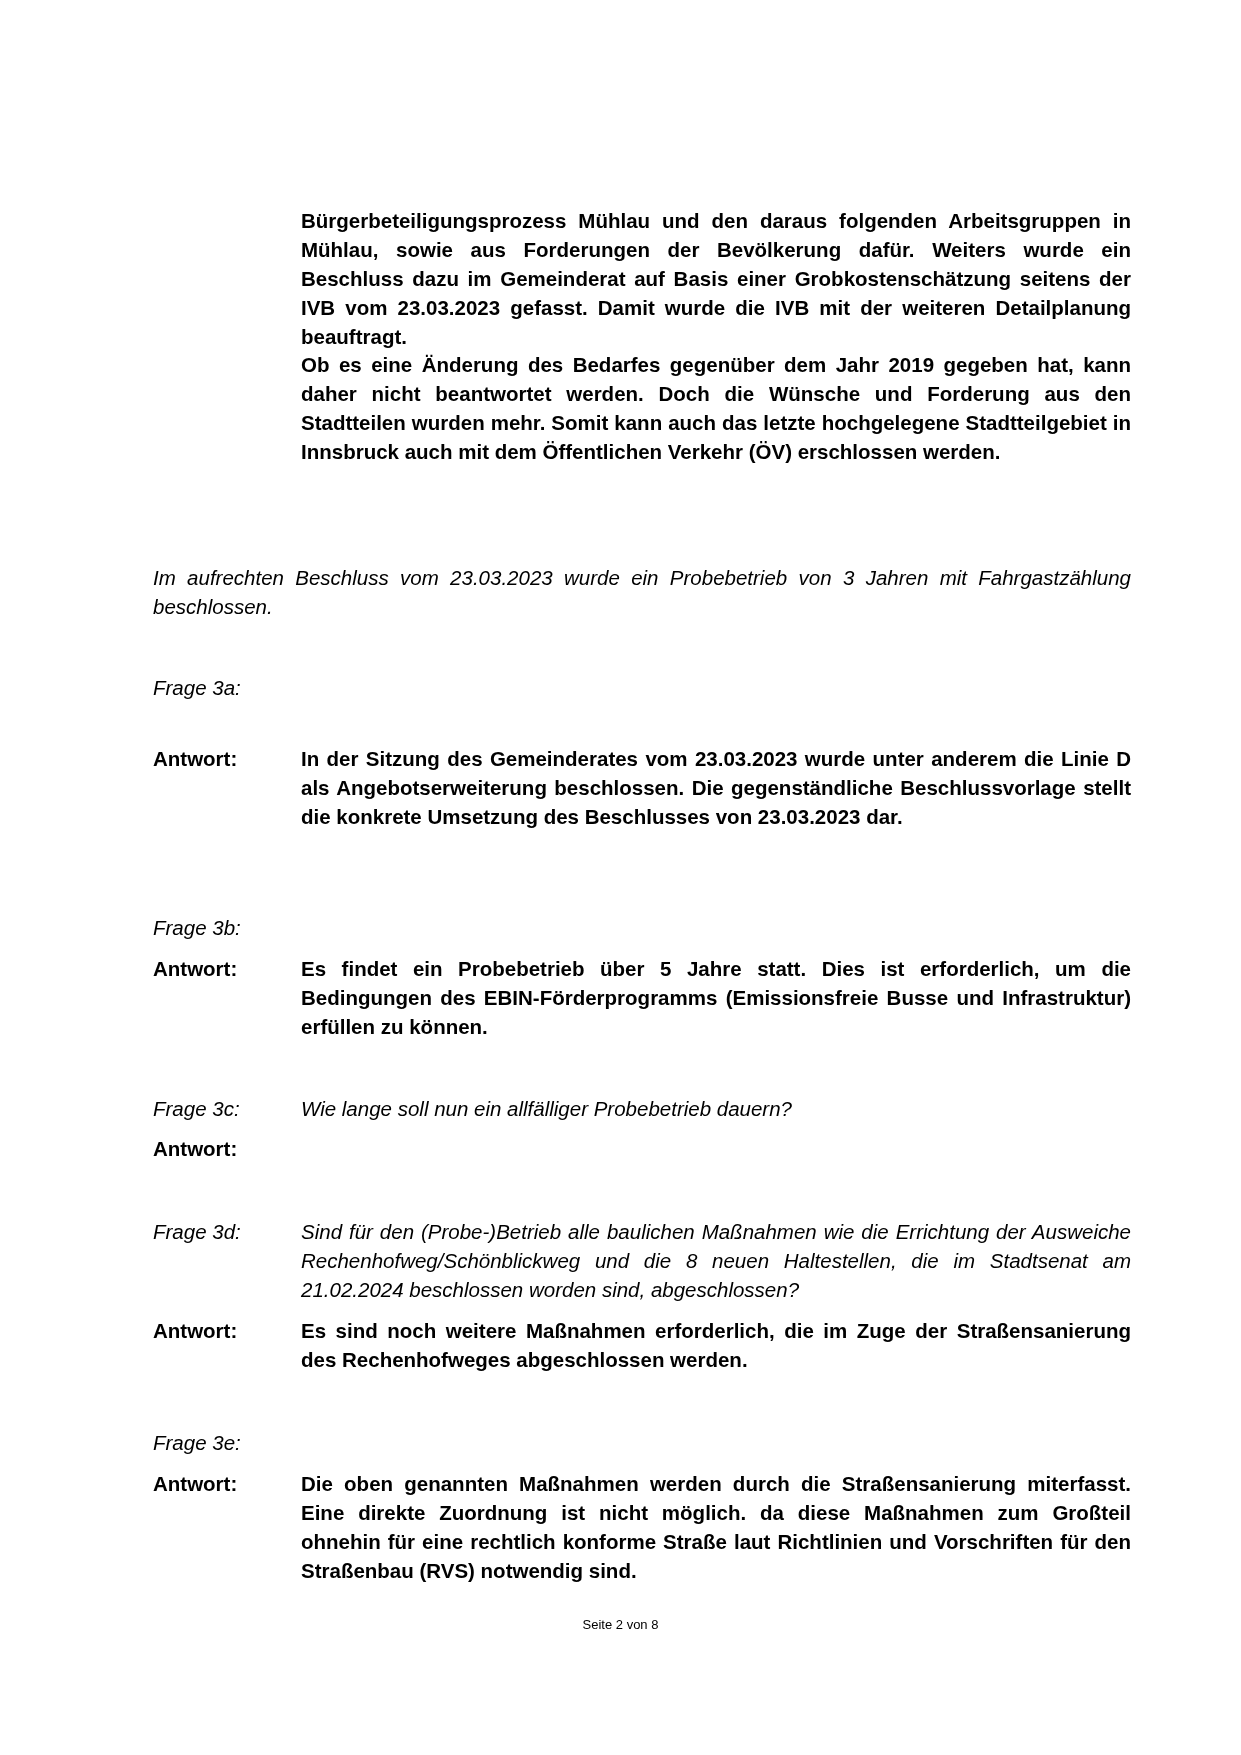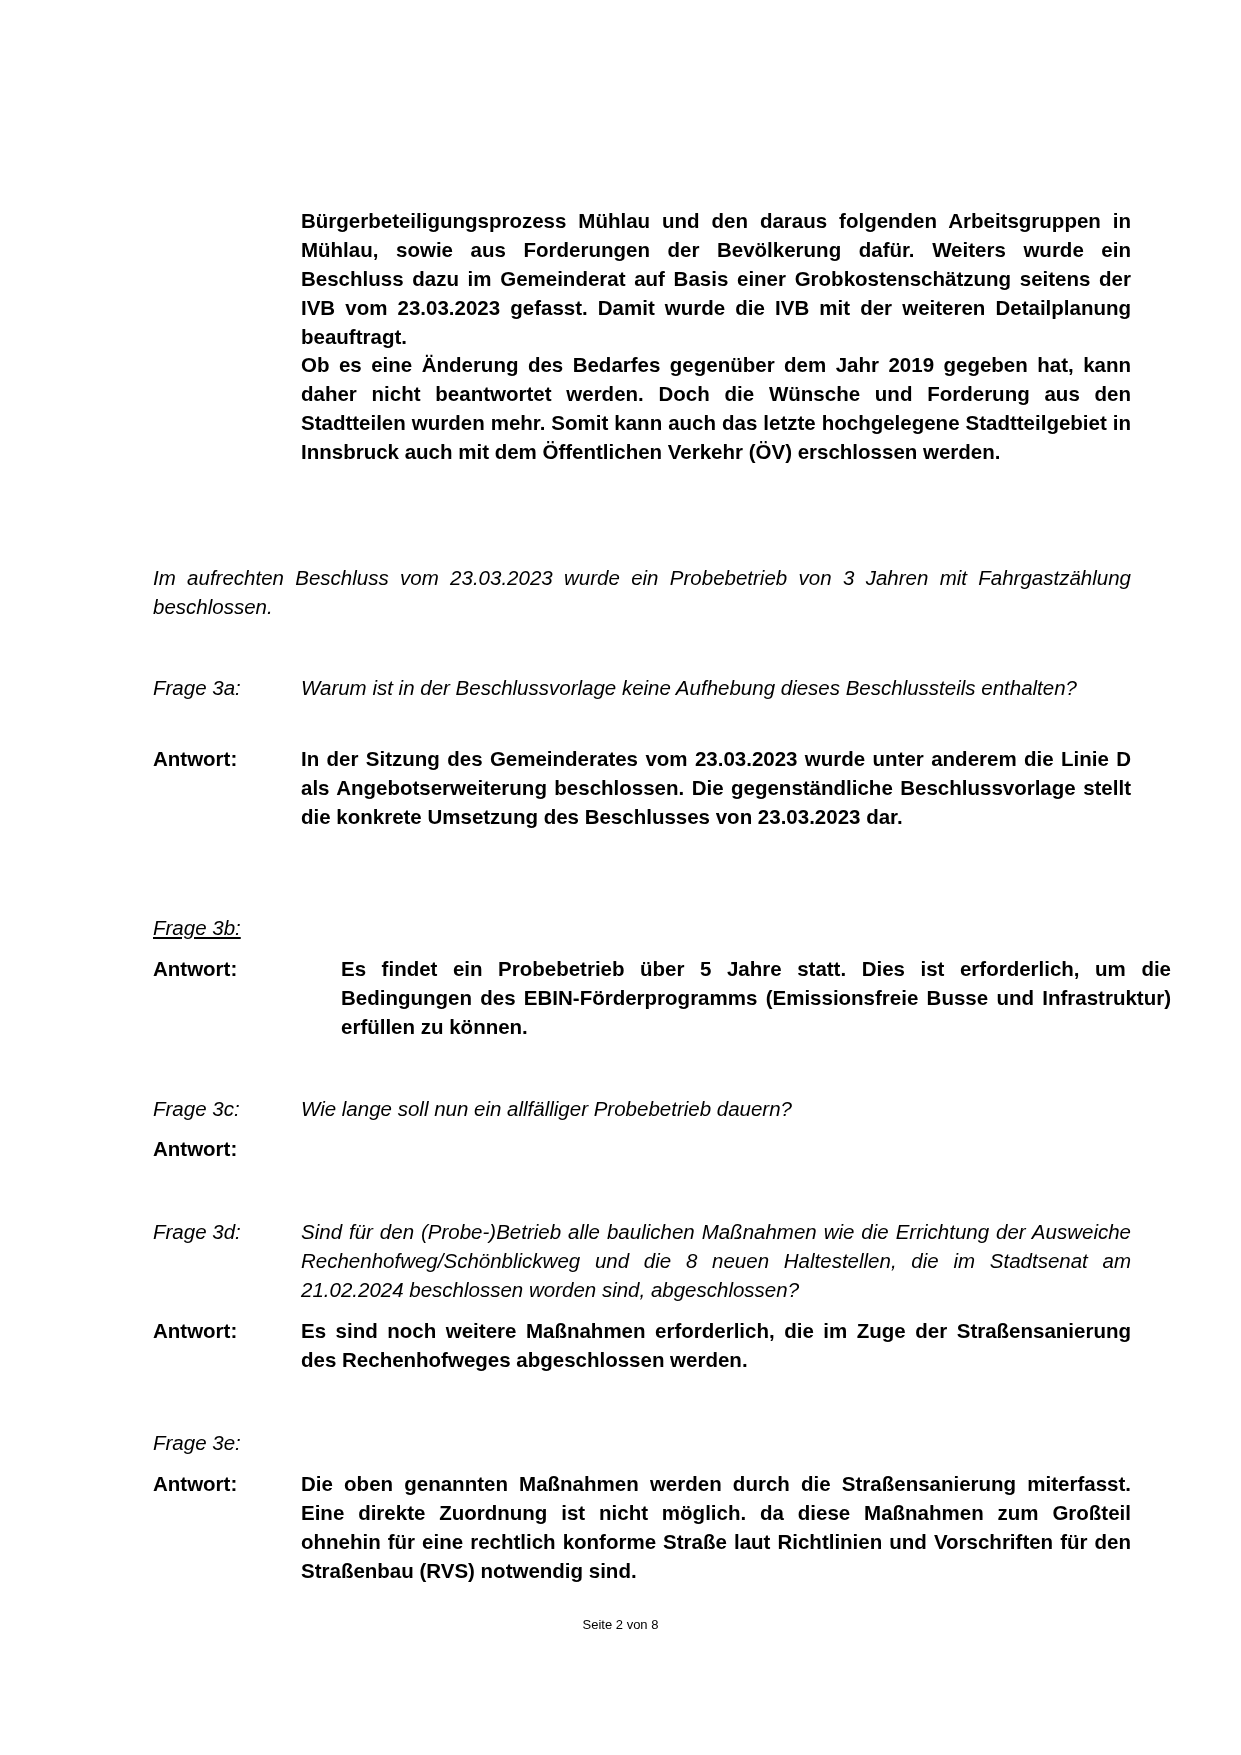--- a/index.html
+++ b/index.html
@@ -18,27 +18,26 @@
 <body>
 
 <div class="page">
 
   <div class="block bold indent" style="top:206px;">Bürgerbeteiligungsprozess Mühlau und den daraus folgenden Arbeitsgruppen in Mühlau, sowie aus Forderungen der Bevölkerung dafür. Weiters wurde ein Beschluss dazu im Gemeinderat auf Basis einer Grobkostenschätzung seitens der IVB vom 23.03.2023 gefasst. Damit wurde die IVB mit der weiteren Detailplanung beauftragt.</div>
   <div class="block bold indent" style="top:350px;">Ob es eine Änderung des Bedarfes gegenüber dem Jahr 2019 gegeben hat, kann daher nicht beantwortet werden. Doch die Wünsche und Forderung aus den Stadtteilen wurden mehr. Somit kann auch das letzte hochgelegene Stadtteilgebiet in Innsbruck auch mit dem Öffentlichen Verkehr (ÖV) erschlossen werden.</div>
 
   <div class="block ital full" style="top:563px;">Im aufrechten Beschluss vom 23.03.2023 wurde ein Probebetrieb von 3 Jahren mit Fahrgastzählung beschlossen.</div>
 
   <div class="label ital" style="top:673px;">Frage 3a:</div>
-  <div class="block ital indent" style="top:673px;">Warum ist in der Beschlussvorlage keine Aufhebung dieses Beschlussteils enthalten?</div>
   <div class="label bold" style="top:744px;">Antwort:</div>
   <div class="block bold indent" style="top:744px;">In der Sitzung des Gemeinderates vom 23.03.2023 wurde unter anderem die Linie D als Angebotserweiterung beschlossen. Die gegenständliche Beschlussvorlage stellt die konkrete Umsetzung des Beschlusses von 23.03.2023 dar.</div>
 
-  <div class="label ital" style="top:913px;text-decoration:underline;">Frage 3b:</div>
+  <div class="label ital" style="top:913px;">Frage 3b:</div>
   <div class="label bold" style="top:954px;">Antwort:</div>
-  <div class="block bold indent" style="top:954px;margin-left:40px;">Es findet ein Probebetrieb über 5 Jahre statt. Dies ist erforderlich, um die Bedingungen des EBIN-Förderprogramms (Emissionsfreie Busse und Infrastruktur) erfüllen zu können.</div>
+  <div class="block bold indent" style="top:954px;">Es findet ein Probebetrieb über 5 Jahre statt. Dies ist erforderlich, um die Bedingungen des EBIN-Förderprogramms (Emissionsfreie Busse und Infrastruktur) erfüllen zu können.</div>
 
   <div class="label ital" style="top:1094px;">Frage 3c:</div>
   <div class="block ital indent" style="top:1094px;">Wie lange soll nun ein allfälliger Probebetrieb dauern?</div>
   <div class="label bold" style="top:1134px;">Antwort:</div>
 
   <div class="label ital" style="top:1217px;">Frage 3d:</div>
   <div class="block ital indent" style="top:1217px;">Sind für den (Probe-)Betrieb alle baulichen Maßnahmen wie die Errichtung der Ausweiche Rechenhofweg/Schönblickweg und die 8 neuen Haltestellen, die im Stadtsenat am 21.02.2024 beschlossen worden sind, abgeschlossen?</div>
   <div class="label bold" style="top:1316px;">Antwort:</div>
   <div class="block bold indent" style="top:1316px;">Es sind noch weitere Maßnahmen erforderlich, die im Zuge der Straßensanierung des Rechenhofweges abgeschlossen werden.</div>
 

